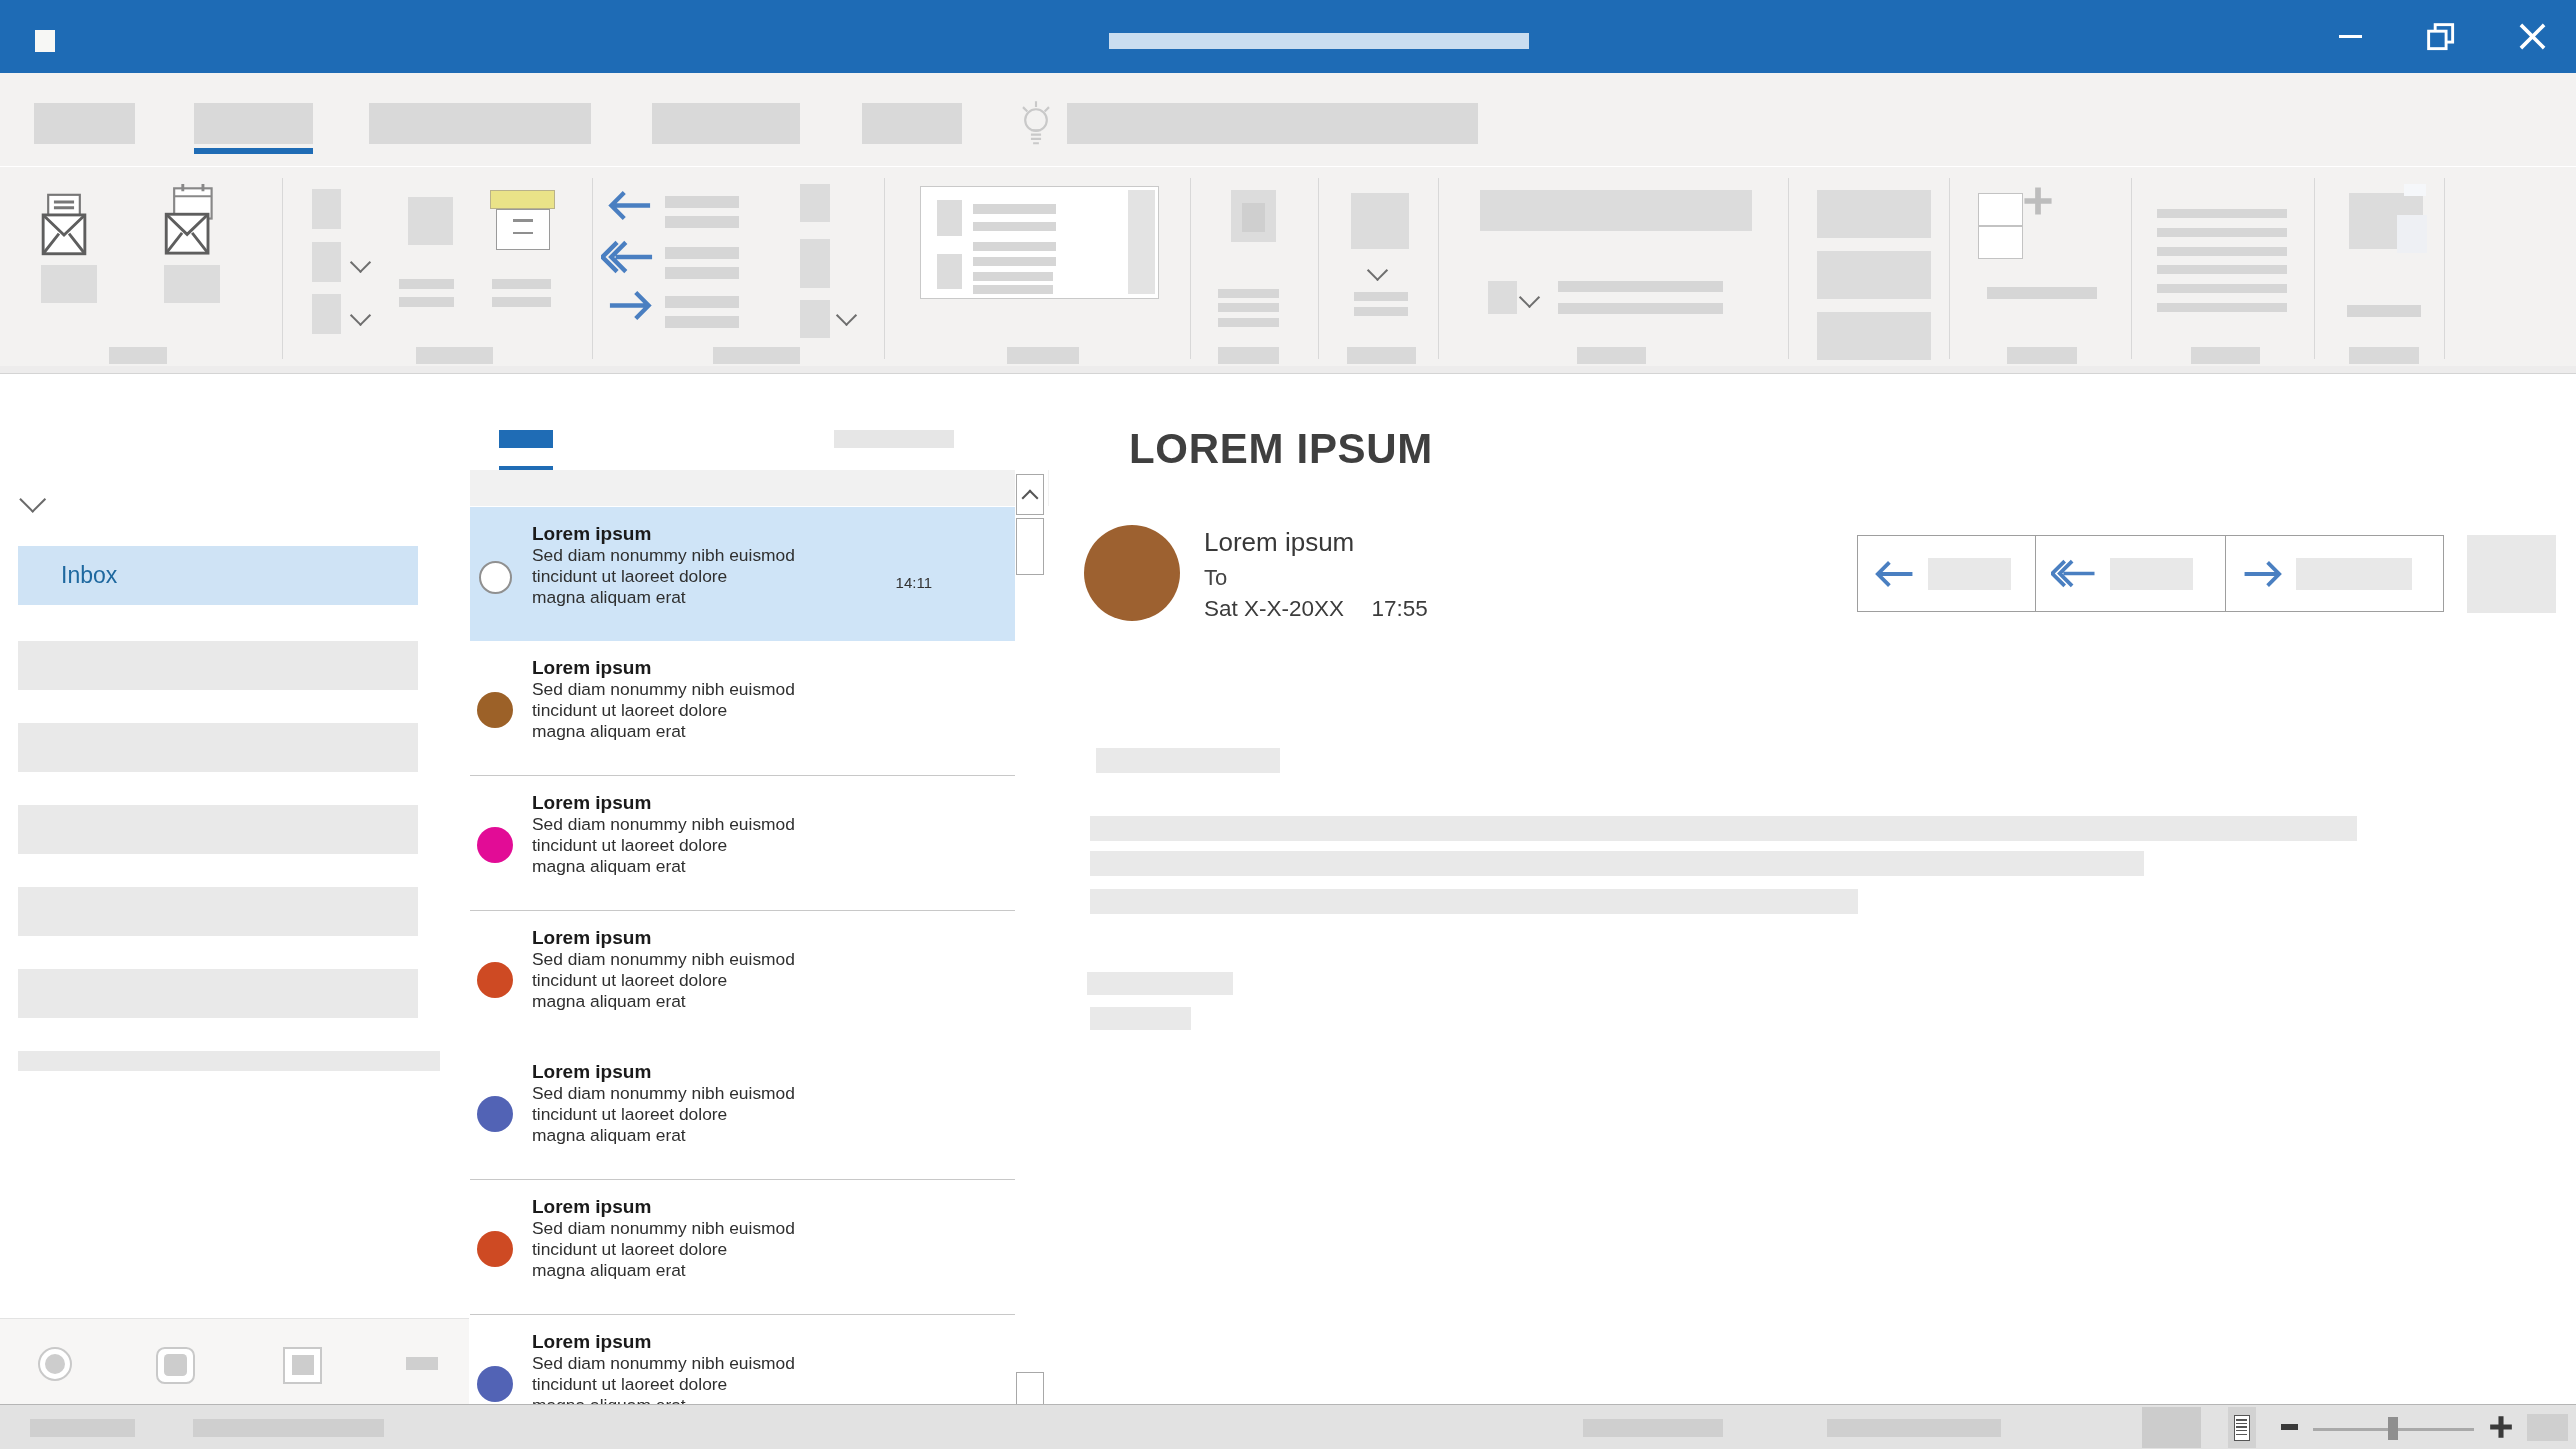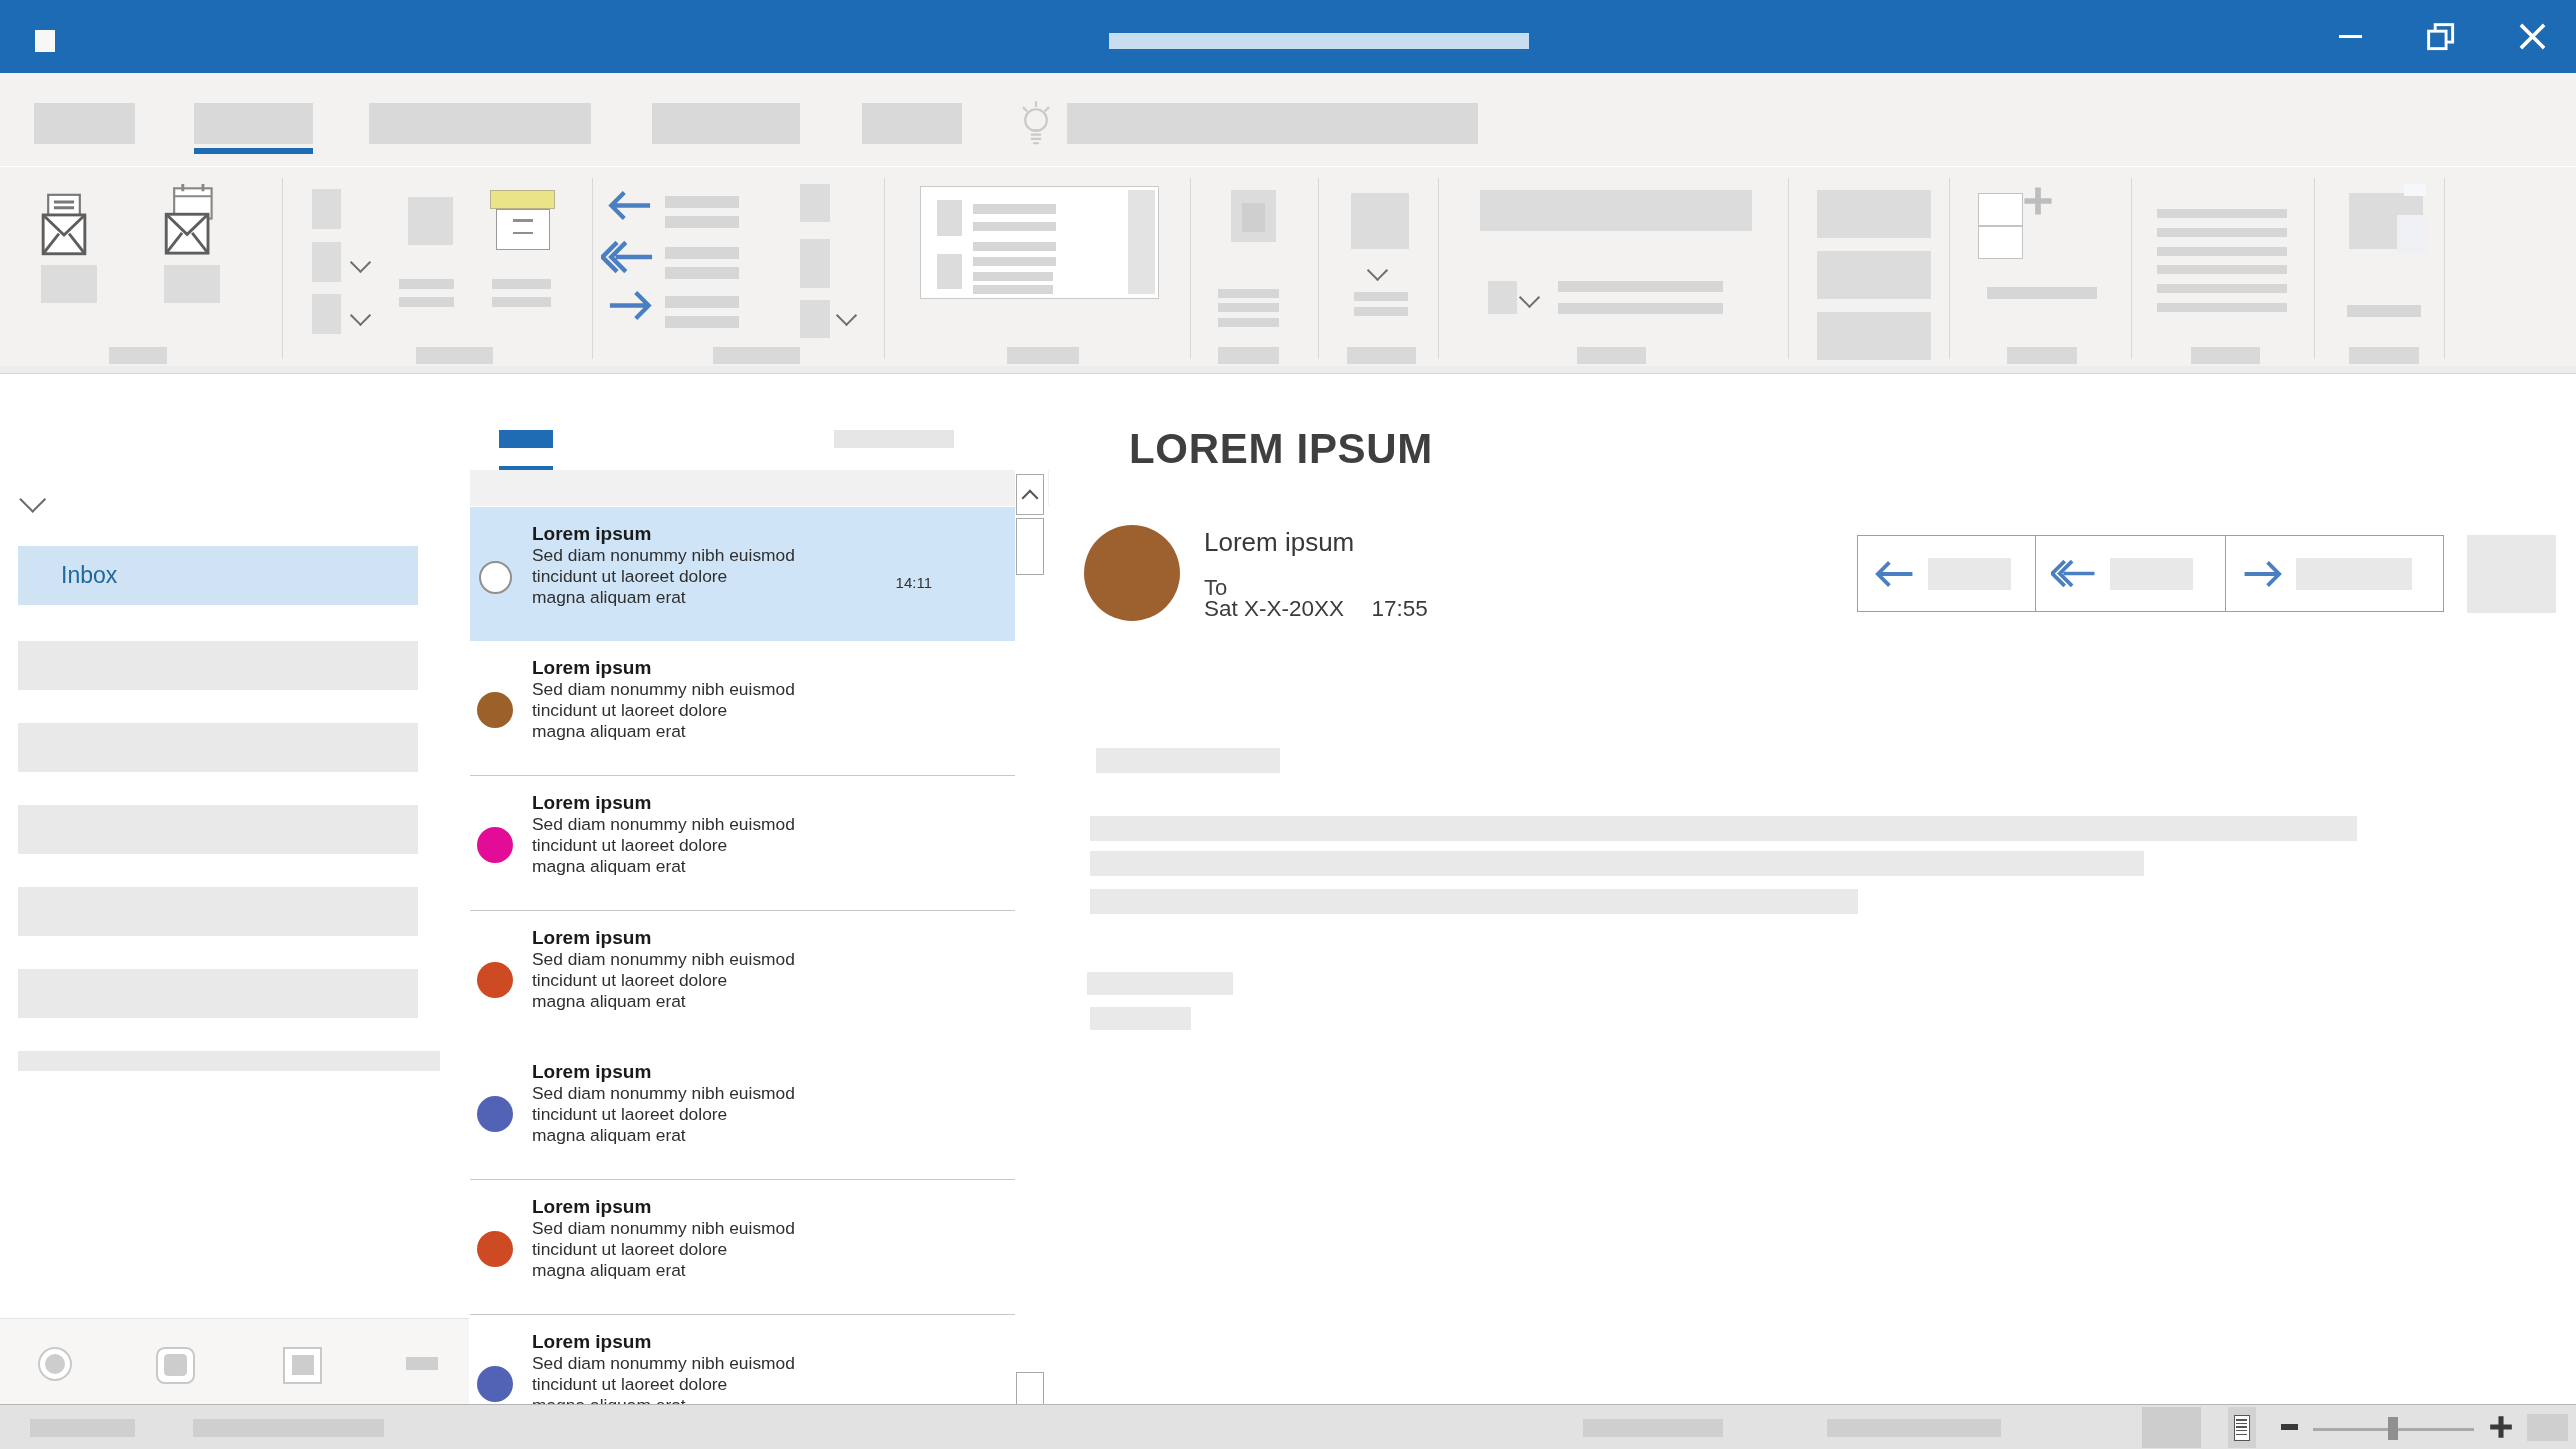--- a/index.html
+++ b/index.html
@@ -45,21 +45,21 @@
   .msg-subject{font-size:19px;font-weight:700;color:#1a1a1a;line-height:23px;}
   .msg-line{font-size:17.4px;color:#2f2f2f;line-height:21px;}
   .msg-time{position:absolute;right:83px;top:67px;font-size:15px;color:#333;}
   #list-scroll{position:absolute;left:545px;top:96px;width:33px;height:935px;background:#fff;}
   .scrollbox{position:absolute;left:1.4px;width:26px;background:#fff;border:1.4px solid #a8a8a8;}
   
   #reading{position:absolute;left:1049px;top:0;width:1527px;height:1031px;background:#fff;}
   #msg-subject-big{position:absolute;left:80px;top:51px;font-size:42px;font-weight:700;color:#3f3f3f;letter-spacing:0.7px;}
   #rp-avatar{position:absolute;left:35px;top:151px;width:96px;height:96px;border-radius:50%;}
   #rp-sender{position:absolute;left:155px;top:152px;font-size:26px;color:#383838;line-height:32px;}
-  #rp-to{position:absolute;left:155px;top:200px;font-size:22px;color:#444;line-height:27.5px;}
+  #rp-to{position:absolute;left:155px;top:190px;font-size:22px;color:#444;line-height:27.5px;}
   #rp-date{position:absolute;left:155px;top:222px;font-size:22.5px;color:#3c3c3c;}
   #rp-date .t{margin-left:27.5px;}
   .rbtn{position:absolute;top:161px;height:75px;background:#fff;border:1.4px solid #9e9e9e;display:flex;align-items:center;}
   .rbtn .lblph{background:#e8e8e8;height:32px;margin-left:13px;}
   .body-ph{position:absolute;background:#e9e9e9;}
   
   #statusbar{position:absolute;left:0;top:1404px;width:2576px;height:45px;background:#e2e2e2;border-top:0.7px solid #b5b5b5;box-sizing:border-box;}
   .stph{position:absolute;top:13.8px;height:18px;background:#cfcfcf;}
   #zoom-track{position:absolute;left:2313px;top:22.5px;width:161px;height:3.6px;background:#a9a9a9;}
   #zoom-thumb{position:absolute;left:2388px;top:12.3px;width:10px;height:23px;background:#8f8f8f;}

